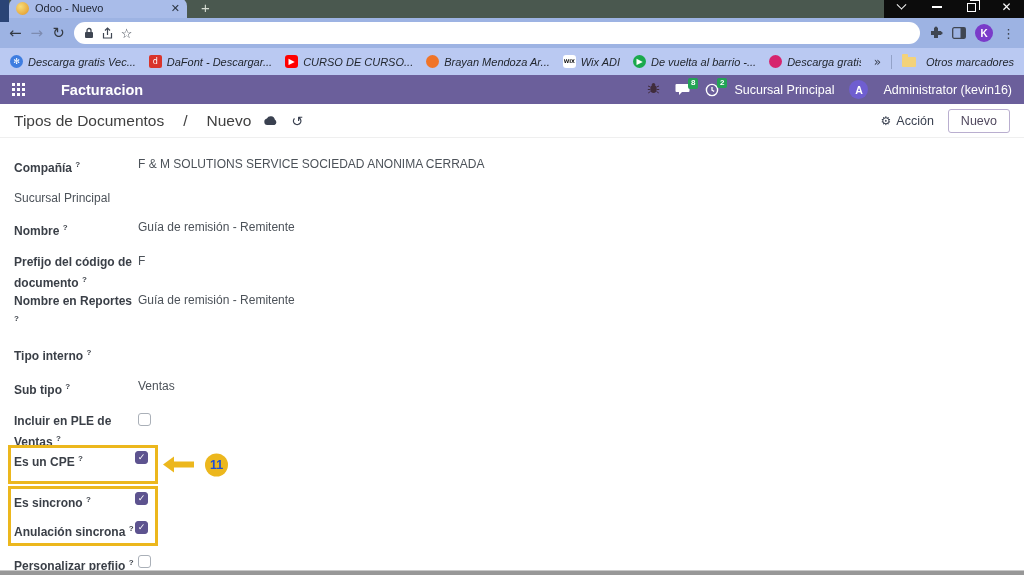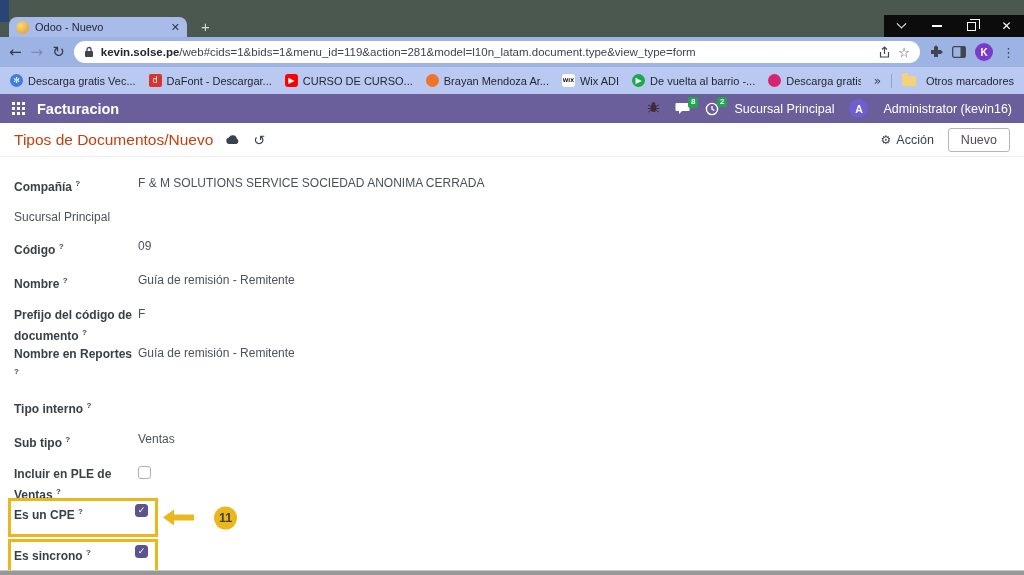--- a/index.html
+++ b/index.html
@@ -2,21 +2,21 @@
 <html style="--hl: #ecb71d; --cb: #5d538f; --nav: #6b5f9b;"><head>
 <meta charset="utf-8">
 <style>
   :root{ --hl:#ecb71d; --cb:#5d538f; --nav:#6b5f9b; }
   *{box-sizing:border-box;margin:0;padding:0;}
   html,body{width:1024px;height:575px;overflow:hidden;}
   body{font-family:"Liberation Sans",sans-serif;background:#fff;position:relative;}
   .glyph{font-family:"DejaVu Sans",sans-serif;}
 
   
-  .tabstrip{height:37px;background:#4a584f;display:flex;align-items:flex-end;position:relative;justify-content:center;}
+  .tabstrip{height:18px;background:#4a584f;display:flex;align-items:flex-end;position:relative;justify-content:center;}
   .corner{position:absolute;left:0;top:0;width:9px;height:22px;background:#2a4476;}
   .tab{height:20px;width:178px;margin-left:9px;background:#a9bce9;border-radius:8px 8px 0 0;display:flex;align-items:center;padding:0 7px;gap:6px;}
   .favicon{width:13px;height:13px;border-radius:50%;background:radial-gradient(circle at 35% 35%,#f7dd7c,#e8a93c 70%,#c98a26);flex:none;}
   .tabtitle{font-size:11px;color:#1d2433;flex:1;white-space:nowrap;overflow:hidden;}
   .tabclose{font-size:11px;color:#2b3442;line-height:1;}
   .newtab{color:#d6dcd2;font-size:15px;margin:0 0 3px 14px;line-height:1;}
   .wincontrols{margin-left:auto;display:flex;height:22px;background:#0c0c0c;}
   .wc{width:35px;height:22px;display:flex;align-items:center;justify-content:center;color:#fff;font-size:12px;}
   .wc .chev{width:7px;height:7px;border-right:1.5px solid #fff;border-bottom:1.5px solid #fff;transform:rotate(45deg) translate(-2px,-2px);}
   .wc .minbar{width:10px;height:1.5px;background:#fff;}
@@ -33,41 +33,41 @@
   .tbicon{flex:none;display:flex;align-items:center;justify-content:center;color:#3f4652;}
   .kavatar{width:18px;height:18px;border-radius:50%;background:#7a3bc9;color:#fff;font-size:10px;font-weight:bold;display:flex;align-items:center;justify-content:center;flex:none;}
 
   
   .bookmarks{height:27px;background:#bac9f2;display:flex;align-items:center;padding:0 10px;gap:13px;overflow:hidden;}
   .bm{display:flex;align-items:center;gap:5px;flex:none;}
   .bmicon{width:13px;height:13px;display:flex;align-items:center;justify-content:center;font-size:8px;line-height:1;flex:none;font-family:"DejaVu Sans",sans-serif;}
   .bmicon.circle{border-radius:50%;}
   .bmicon.rounded{border-radius:3px;}
   .bmicon.square{border-radius:2px;}
-  .bmlabel{font-size:11px;color:#22272f;white-space:nowrap;}
+  .bmlabel{font-size:11px;color:#22272f;white-space:nowrap;font-style:italic;}
   .bmright{margin-left:auto;display:flex;align-items:center;gap:10px;flex:none;}
   .chevmore{font-size:12px;color:#3a4152;}
   .vsep{width:1px;height:14px;background:#93a2c8;}
   .folder{width:14px;height:10px;background:#f3d27a;border-radius:1px;position:relative;}
   .folder:before{content:"";position:absolute;top:-3px;left:0;width:6px;height:3px;background:#f3d27a;border-radius:1px 1px 0 0;}
 
   
-  .odoonav{height:29px;background:var(--nav);display:flex;align-items:center;padding:0 12px;color:#fff;}
+  .odoonav{height:29px;background:var(--nav);display:flex;align-items:center;padding:0 12px;color:#fff;gap:24px;}
   .gridicon{width:13px;height:13px;display:grid;grid-template-columns:repeat(3,3px);grid-template-rows:repeat(3,3px);gap:2px;margin-right:12px;}
   .gridicon span{background:#fff;}
   .appname{font-size:14.5px;font-weight:700;margin-right:22px;}
   .menus{display:flex;gap:23px;font-size:12.5px;}
   .navright{margin-left:auto;display:flex;align-items:center;gap:15px;font-size:12.5px;}
   .badgewrap{position:relative;display:flex;}
   .badge{position:absolute;top:-5px;right:-8px;background:#23a455;color:#fff;font-size:8px;font-weight:bold;padding:1px 3px;border-radius:2px;line-height:1.1;}
   .oavatar{width:19px;height:19px;border-radius:50%;background:#6f5ed0;color:#fff;font-size:10.5px;font-weight:bold;display:flex;align-items:center;justify-content:center;}
 
   
   .controlpanel{height:34px;background:#fff;display:flex;align-items:center;padding:0 14px;border-bottom:1px solid #efefef;}
-  .breadcrumb{font-size:15.5px;color:#c2410c;display:flex;align-items:center;gap:0;}
+  .breadcrumb{font-size:15.5px;color:#404040;display:flex;align-items:center;gap:19px;}
   .cpicons{display:flex;align-items:center;gap:13px;margin-left:12px;color:#3a4150;}
   .cpright{margin-left:auto;display:flex;align-items:center;gap:14px;}
   .actionbtn{font-size:12.5px;color:#3a4150;display:flex;align-items:center;gap:5px;}
   .newbtn{font-size:12.5px;color:#50485e;background:#fff;border:1px solid #b9aecf;border-radius:3px;padding:4px 12px;}
 
   
   .form{background:#fff;padding:18px 0 0 14px;position:relative;height:427px;}
   .frow{display:flex;margin-bottom:13px;}
   .frow.tall{margin-bottom:0;}
   .flabel{width:124px;font-size:12px;font-weight:600;color:#3a3f47;line-height:18px;flex:none;}
@@ -75,21 +75,21 @@
   .fvalue{font-size:12px;color:#4c5259;line-height:16px;min-height:16px;}
   .cb{width:13px;height:13px;border:1px solid #aab0b8;border-radius:3px;background:#fff;display:flex;align-items:center;justify-content:center;margin-top:1px;}
   .cb.on{background:var(--cb);border-color:var(--cb);color:#fff;font-size:9px;font-family:"DejaVu Sans",sans-serif;line-height:1;}
   .hlbox{border:3px solid var(--hl);width:150px;margin:-6px 0 8px -6px;padding:2px 0 2px 3px;position:relative;}
   .hlbox .frow{margin-bottom:8px;}
   .hlbox .frow:last-child{margin-bottom:0;}
   .hlbox .flabel{width:121px;}
   .annot{position:absolute;left:100%;top:50%;transform:translateY(-50%);display:flex;align-items:center;margin-left:8px;}
   .arrowshaft{width:20px;height:6px;background:var(--hl);}
   .arrowhead{width:0;height:0;border-top:8px solid transparent;border-bottom:8px solid transparent;border-right:11px solid var(--hl);}
-  .annotbadge{width:23px;height:23px;border-radius:50%;background:var(--hl);color:#404040;font-size:12.5px;font-weight:bold;display:flex;align-items:center;justify-content:center;margin-left:20px;}
+  .annotbadge{width:23px;height:23px;border-radius:50%;background:var(--hl);color:#1d4ed8;font-size:12.5px;font-weight:bold;display:flex;align-items:center;justify-content:center;margin-left:11px;}
 
   .bottombar{position:absolute;left:0;bottom:0;width:1024px;height:5px;background:#989898;border-top:1px solid #c8c8c8;}
 </style>
 </head>
 <body>
 
 <div class="tabstrip">
   <div class="corner"></div>
   <div class="tab">
     <span class="favicon"></span>
@@ -115,21 +115,20 @@
   <span class="navbtn glyph">←</span>
   <span class="navbtn dis glyph">→</span>
   <span class="navbtn glyph">↻</span>
   <div class="addressbar">
     <span class="tbicon">
       <svg width="10" height="12" viewBox="0 0 10 12">
           <rect x="1" y="5" width="8" height="6" rx="1" fill="#3f4652"></rect>
           <path d="M3 5 V3.5 a2 2 0 0 1 4 0 V5" fill="none" stroke="#3f4652" stroke-width="1.3"></path>
         </svg>
     </span>
-    <span class="url"><b style="font-weight:600;">kevin.solse.pe</b><span class="rest">/web#cids=1&amp;bids=1&amp;menu_id=119&amp;action=281&amp;model=l10n_latam.document.type&amp;view_type=form</span></span>
     <span class="tbicon">
       <svg width="13" height="13" viewBox="0 0 13 13" fill="none" stroke="#3f4652" stroke-width="1.2">
           <path d="M2.5 6 v5 h8 v-5"></path>
           <path d="M6.5 8 V1.5"></path>
           <path d="M4 3.5 L6.5 1 L9 3.5"></path>
         </svg>
     </span>
     <span class="tbicon glyph" style="font-size:13px;">☆</span>
   </div>
   <span class="tbicon">
@@ -253,24 +252,20 @@
 
 <div class="form">
     <div class="frow">
       <span class="flabel">Compañía <sup>?</sup></span>
       <div class="fvalue">F &amp; M SOLUTIONS SERVICE SOCIEDAD ANONIMA CERRADA</div>
     </div>
     <div class="frow">
       <div class="fvalue">Sucursal Principal</div>
     </div>
     <div class="frow">
-      <span class="flabel">Código <sup>?</sup></span>
-      <div class="fvalue">09</div>
-    </div>
-    <div class="frow">
       <span class="flabel">Nombre <sup>?</sup></span>
       <div class="fvalue">Guía de remisión - Remitente</div>
     </div>
     <div class="frow tall">
       <span class="flabel">Prefijo del código de documento <sup>?</sup></span>
       <div class="fvalue">F</div>
     </div>
     <div class="frow">
       <span class="flabel">Nombre en Reportes <sup>?</sup></span>
       <div class="fvalue">Guía de remisión - Remitente</div>

